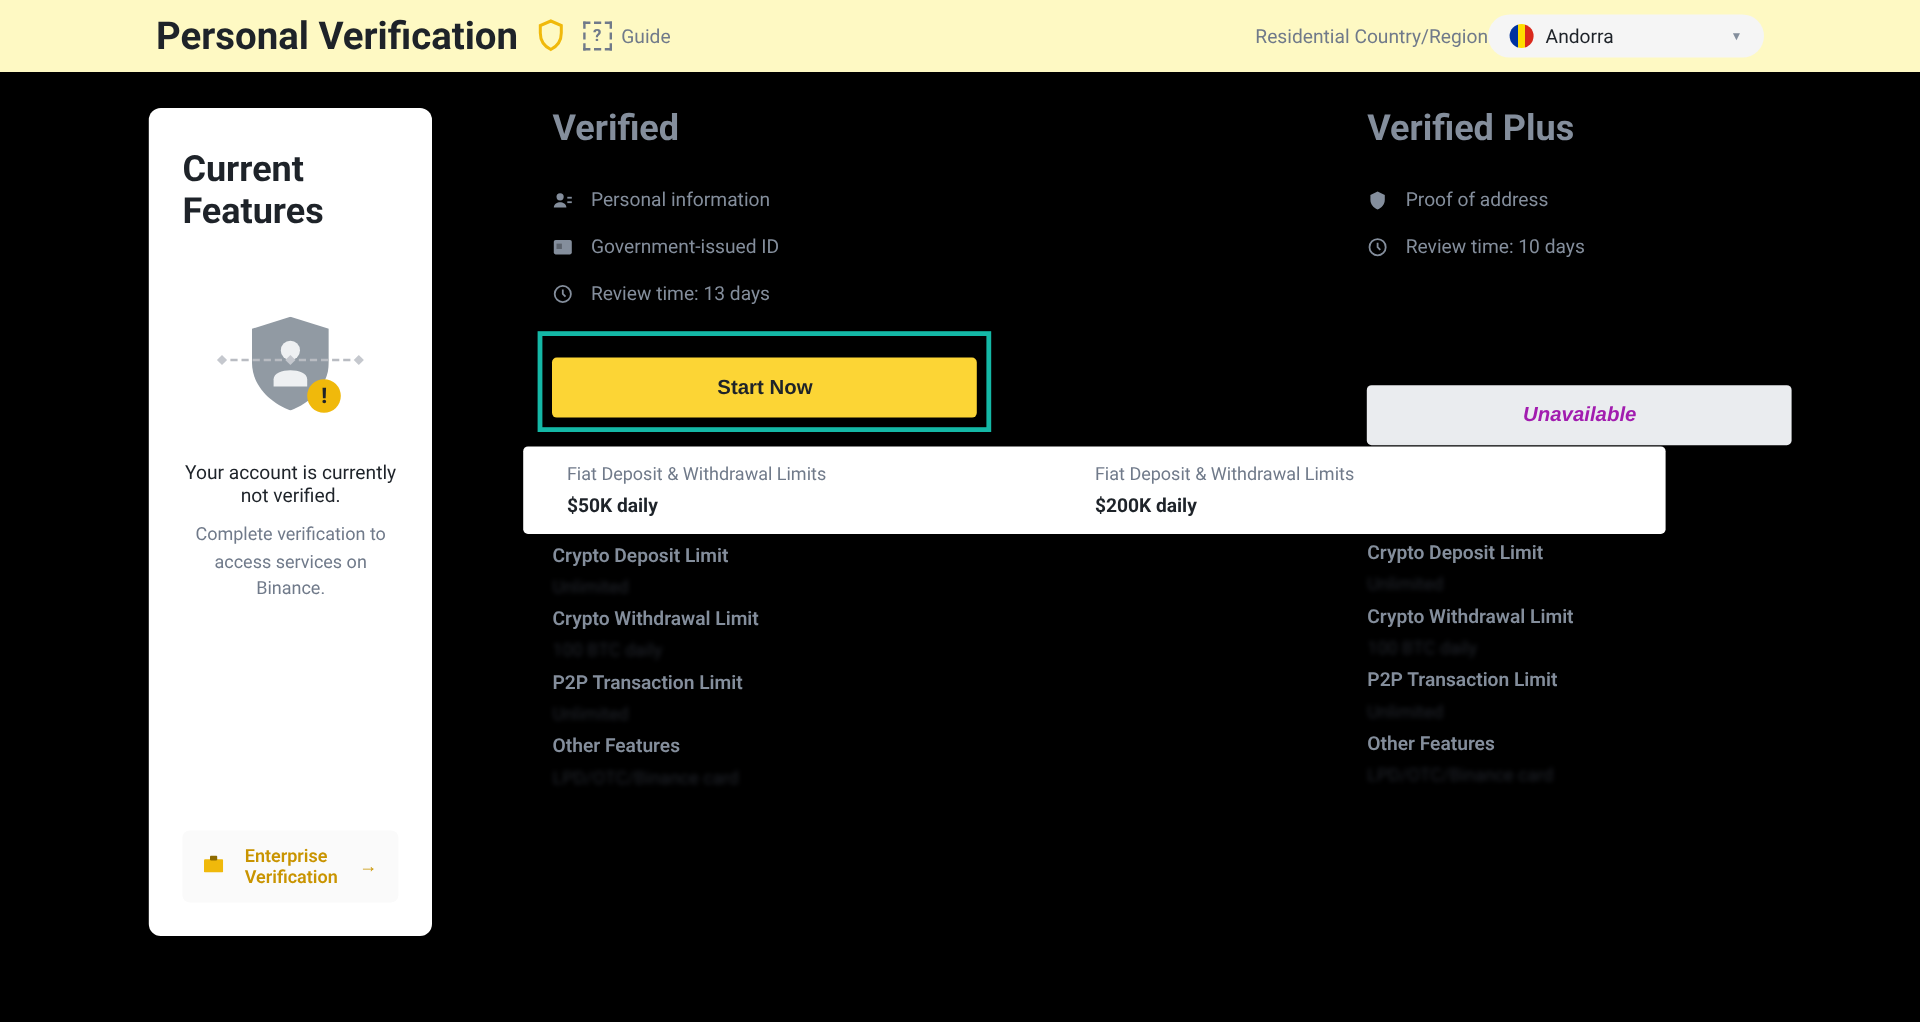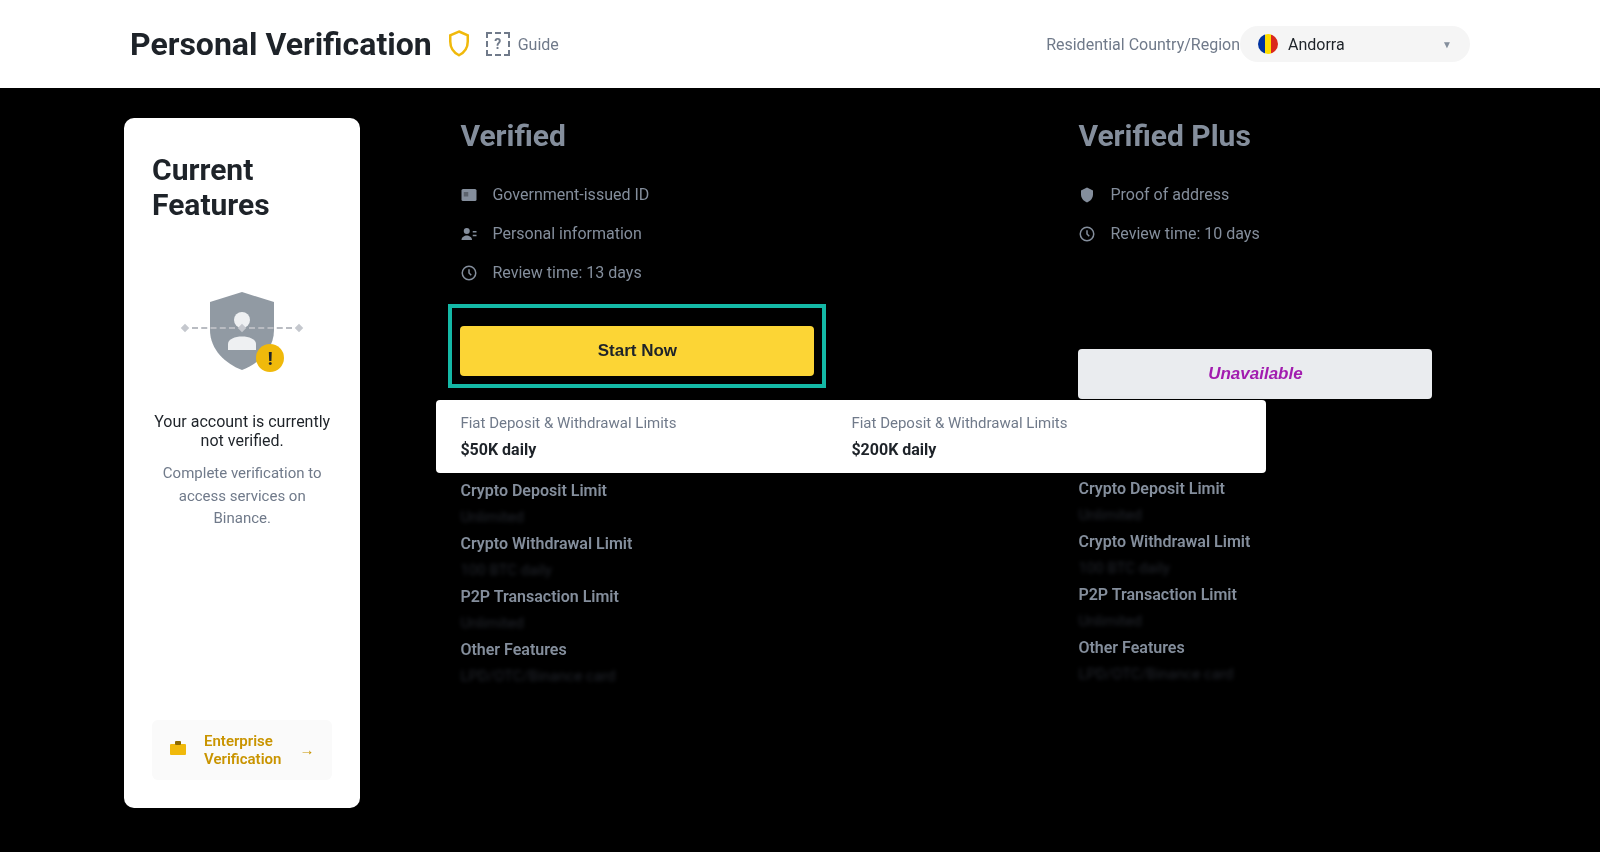--- a/index.html
+++ b/index.html
@@ -1,17 +1,17 @@
 <!DOCTYPE html>
 <html><head>
 <meta charset="utf-8">
 <style>
   *{box-sizing:border-box;margin:0;padding:0;}
   body{font-family:-apple-system,BlinkMacSystemFont,"Segoe UI",Roboto,Helvetica,Arial,sans-serif;background:#000;color:#1e2329;width:1600px;}
-  .header{background:#ffffff;height:88px;display:flex;align-items:center;justify-content:space-between;padding:0 130px;}
+  .header{background:#fef9c3;height:60px;display:flex;align-items:center;justify-content:space-between;padding:0 130px;}
   .header-left{display:flex;align-items:center;gap:12px;}
   .page-title{font-size:32px;font-weight:700;color:#1e2329;}
   .shield-icon{display:inline-flex;}
   .guide{display:flex;align-items:center;gap:8px;color:#707a8a;cursor:pointer;}
   .guide-icon{width:24px;height:24px;border:2px dashed #707a8a;display:flex;align-items:center;justify-content:center;font-size:14px;font-weight:700;color:#707a8a;}
   .header-right{display:flex;align-items:center;}
   .country-label{color:#707a8a;font-size:16px;}
   .country-select{background:#f5f5f5;border-radius:20px;padding:8px 18px;display:flex;align-items:center;gap:10px;cursor:pointer;min-width:230px;}
   .flag{width:20px;height:20px;border-radius:50%;background:linear-gradient(90deg,#0032A0 33%,#FEDD00 33% 66%,#DA291C 66%);display:inline-block;}
   .chevron{margin-left:auto;color:#848e9c;font-size:10px;}
@@ -28,21 +28,21 @@
   .tiers{display:flex;flex:1;gap:0;}
   .tier{flex:1;min-width:430px;}
   .tier-title{font-size:30px;font-weight:700;color:#848e9c;margin-bottom:32px;}
   .req{display:flex;align-items:center;gap:14px;color:#848e9c;font-size:16px;margin-bottom:20px;}
   .req svg{flex-shrink:0;}
   .req-spacer{height:36px;}
   .btn{width:354px;height:50px;border:none;border-radius:4px;font-size:17px;font-weight:600;cursor:pointer;display:flex;align-items:center;justify-content:center;margin-top:10px;}
   .btn-primary{background:#fcd535;color:#1e2329;}
   .btn-primary-wrap{border:4px solid #14b8a6;padding:8px;display:inline-block;margin-left:-12px;margin-top:2px;}
   .btn-disabled{background:#eaecef;color:#a21caf;cursor:not-allowed;margin-top:14px;font-style:italic;}
-  .highlight-row{background:#fff;border-radius:4px;padding:14px 24px;margin-top:12px;margin-left:-24px;width:830px;display:flex;position:relative;box-shadow:0 2px 8px rgba(0,0,0,0.08);}
+  .highlight-row{background:#fff;border-radius:4px;padding:14px 36px;margin-top:12px;margin-left:-24px;width:952px;display:flex;position:relative;box-shadow:0 2px 8px rgba(0,0,0,0.08);}
   .highlight-cell{flex:1;}
   .hl-label{color:#707a8a;font-size:15px;margin-bottom:8px;}
   .hl-val{font-weight:700;font-size:16px;color:#1e2329;}
   .limit-block{margin-top:8px;}
   .limit-label{color:#848e9c;font-size:16px;font-weight:600;margin-bottom:8px;}
   .limit-val{color:#404653;font-size:15px;filter:blur(2px);opacity:0.55;user-select:none;}
   .dots{position:absolute;width:120px;height:4px;display:flex;align-items:center;justify-content:space-between;}
   .dot{width:6px;height:6px;background:#c5c8ce;transform:rotate(45deg);}
   .dline{flex:1;border-top:2px dashed #b9bcc2;margin:0 4px;}
 </style>
@@ -102,33 +102,33 @@
       <span>Enterprise Verification</span>
       <span class="arr">→</span>
     </div>
   </div>
 
   <div class="tiers">
     <div class="tier">
       <h3 class="tier-title">Verified</h3>
       <div class="req">
         <svg width="18" height="18" viewBox="0 0 24 24" fill="#848e9c">
-            <rect x="2" y="4" width="20" height="16" rx="2"></rect>
-            <rect x="5" y="8" width="6" height="6" fill="#000" opacity="0.3"></rect>
-          </svg>
-        <span>Government-issued ID</span>
-      </div>
-      <div class="req">
-        <svg width="18" height="18" viewBox="0 0 24 24" fill="#848e9c">
             <circle cx="9" cy="8" r="4"></circle>
             <path d="M2 20c0-4 4-6 7-6s7 2 7 6"></path>
             <rect x="17" y="8" width="5" height="2"></rect>
             <rect x="17" y="13" width="5" height="2"></rect>
           </svg>
         <span>Personal information</span>
+      </div>
+      <div class="req">
+        <svg width="18" height="18" viewBox="0 0 24 24" fill="#848e9c">
+            <rect x="2" y="4" width="20" height="16" rx="2"></rect>
+            <rect x="5" y="8" width="6" height="6" fill="#000" opacity="0.3"></rect>
+          </svg>
+        <span>Government-issued ID</span>
       </div>
       <div class="req">
         <svg width="18" height="18" viewBox="0 0 24 24" fill="none" stroke="#848e9c" stroke-width="2">
             <circle cx="12" cy="12" r="9"></circle>
             <path d="M12 7v5l3 3"></path>
           </svg>
         <span>Review time: 13 days</span>
       </div>
       <div class="btn-primary-wrap">
         <button class="btn btn-primary">Start Now</button>

